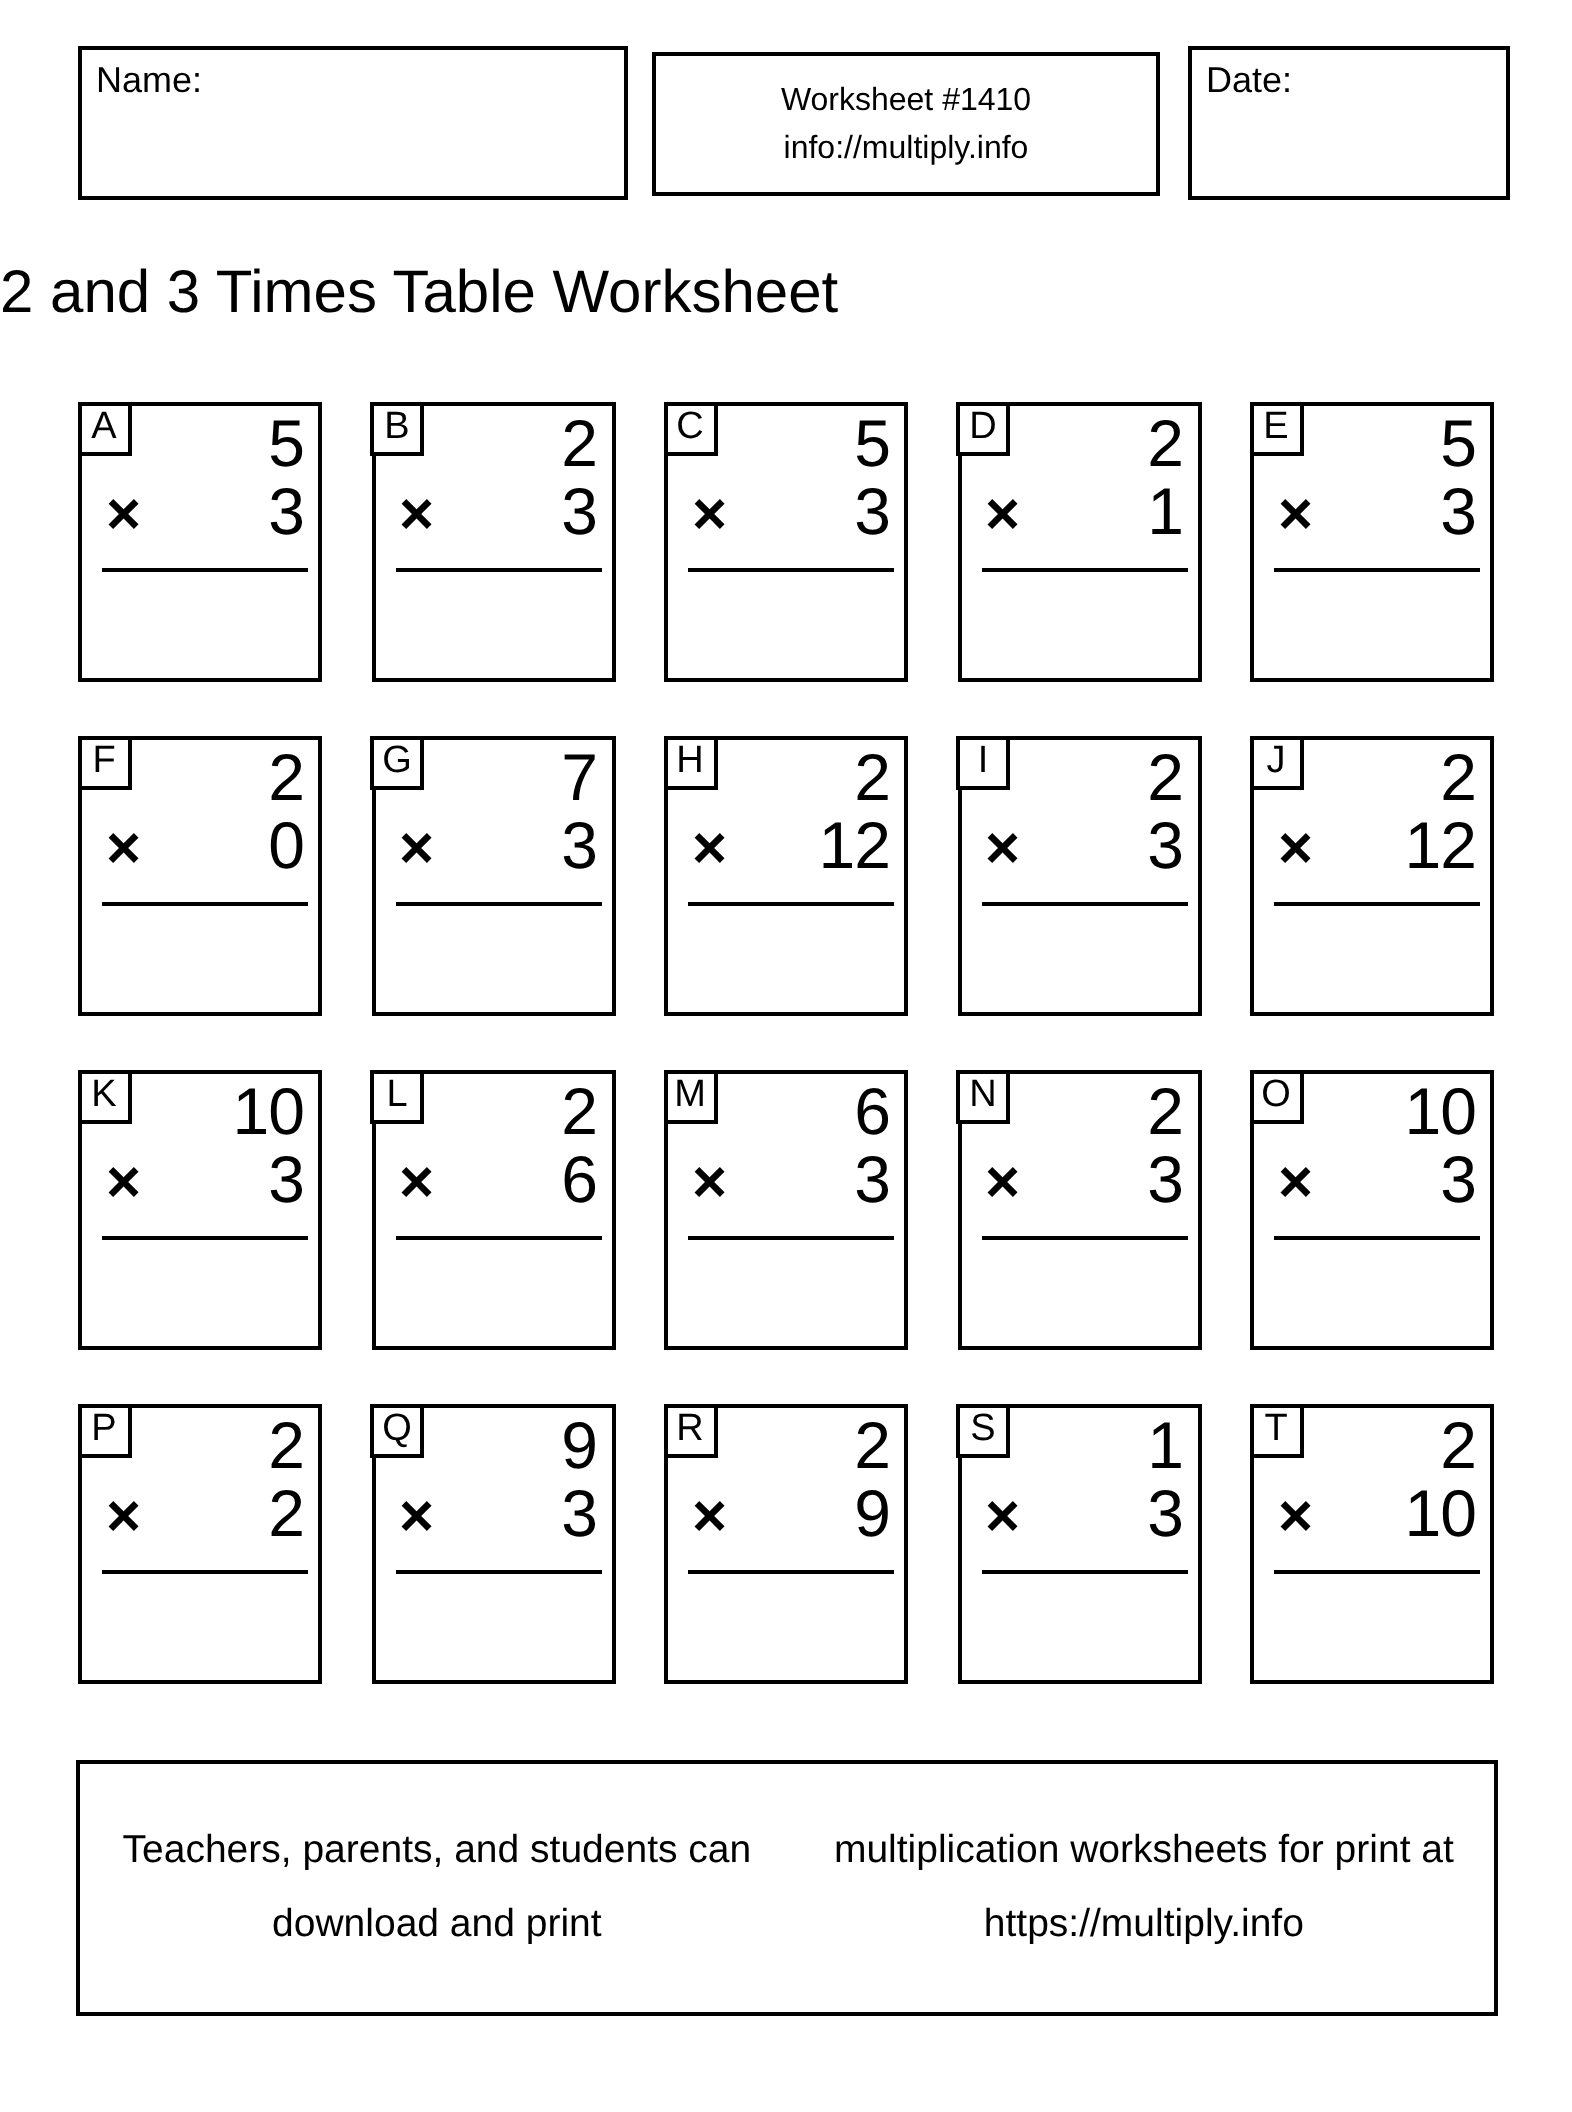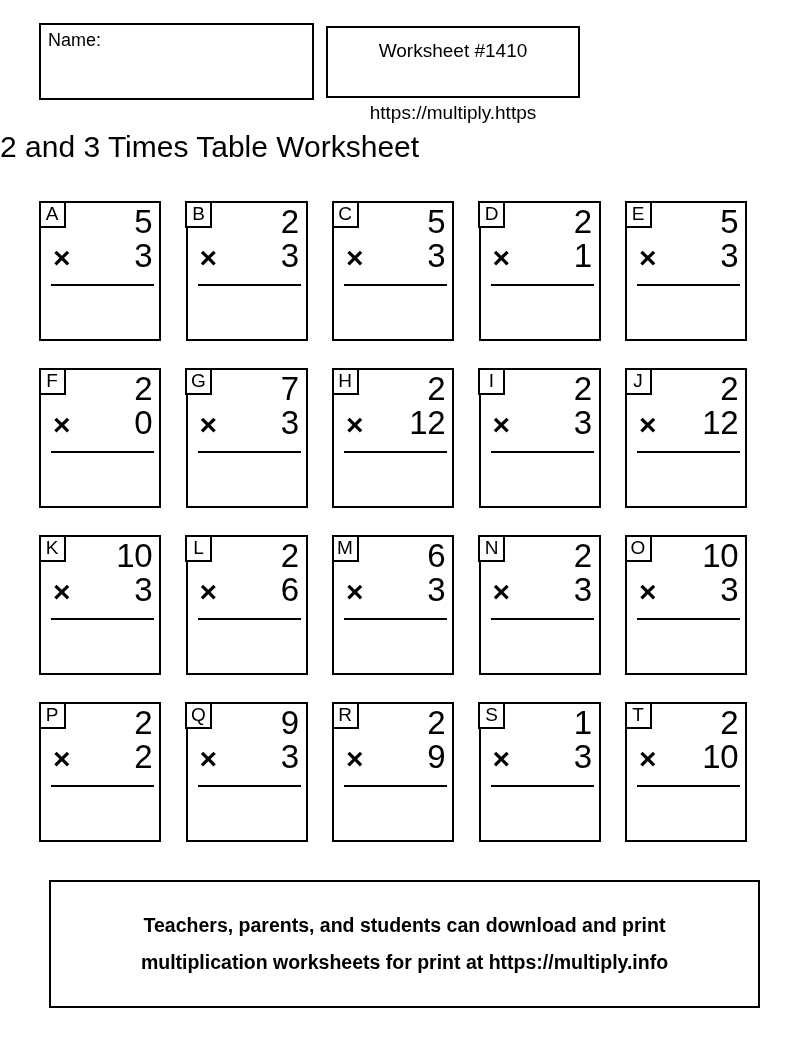--- a/index.html
+++ b/index.html
@@ -22,21 +22,21 @@
   }
   
   .name-box  { left: 39px;  top: 23px; width: 275px; height: 77px; padding: 5px 7px; }
   .date-box  { left: 594px; top: 23px; width: 161px; height: 77px; padding: 5px 7px; }
   .field-label { font-size: 18px; line-height: 20px; }
   .ws-box {
     left: 326px; top: 26px; width: 254px; height: 72px;
     display: flex; flex-direction: column; align-items: center; justify-content: center;
     gap: 5px;
   }
-  .ws-box .ws-line { font-size: 19px; line-height: 19px; text-align: left; margin-top: 38px; }
+  .ws-box .ws-line { font-size: 16px; line-height: 19px; text-align: left; }
   
   .title {
     position: absolute;
     left: 0; top: 127px; width: 100%;
     text-align: left;
     font-size: 30px;
     line-height: 40px;
     font-weight: 400;
   }
   
@@ -86,39 +86,42 @@
     left: 10px; right: 5px; top: 81px;
     height: 0;
     border-top: 2.5px solid #000000;
   }
   .answer-space {
     position: absolute;
     left: 4px; right: 4px; top: 86px; bottom: 4px;
   }
   
   .footer-box {
-    left: 49px; top: 880px; width: 711px; height: 128px;
-    display: flex; flex-direction: column; align-items: center; justify-content: center; font-weight: bold;
+    left: 38px; top: 880px; width: 711px; height: 128px;
+    display: flex; flex-direction: row; align-items: center; justify-content: center;
   }
   .footer-line { font-size: 19.5px; line-height: 37px; text-align: center; }
 </style>
 </head>
 <body>
 
 <div class="page">
 
   <div class="box name-box">
     <span class="field-label">Name:</span>
   </div>
 
   <div class="box ws-box">
     <div class="ws-line">Worksheet #1410</div>
-    <div class="ws-line">https://multiply.https</div>
-  </div>
-
+    <div class="ws-line">info://multiply.info</div>
+  </div>
+
+  <div class="box date-box">
+    <span class="field-label">Date:</span>
+  </div>
 
   <div class="title">2 and 3 Times Table Worksheet</div>
 
   <div class="grid">
     <div class="problem">
       <div class="prob-label">
         <span>A</span>
       </div>
       <div class="operand-top">5</div>
       <div class="operator">×</div>

